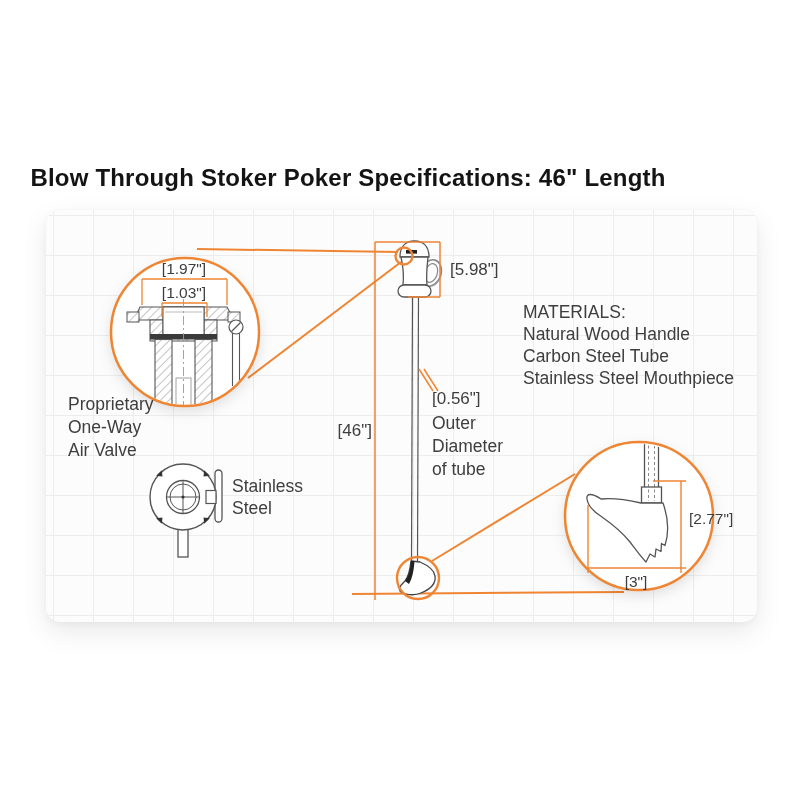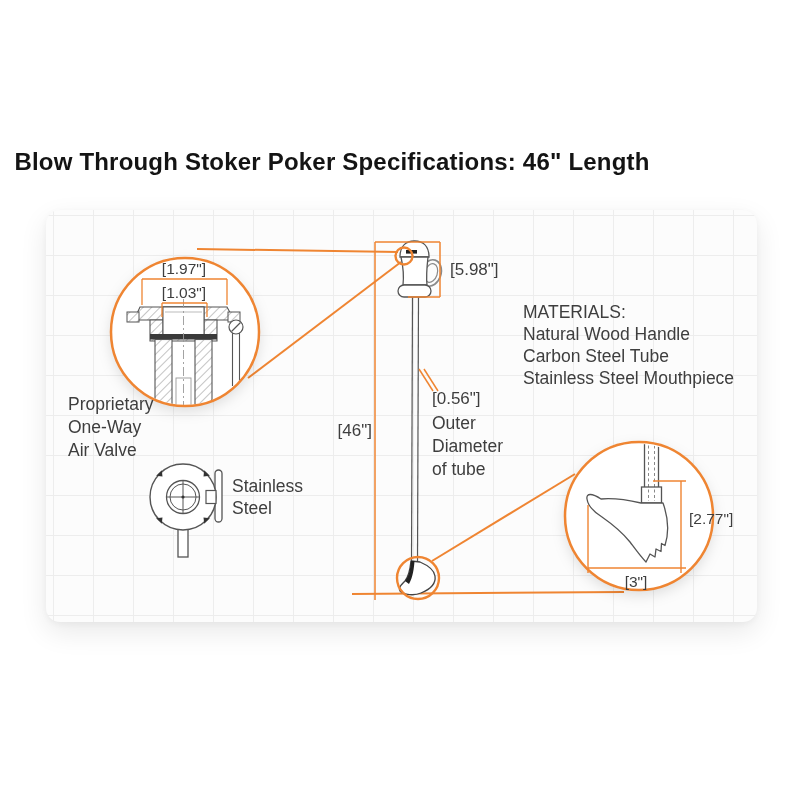--- a/index.html
+++ b/index.html
@@ -1,21 +1,21 @@
 <!DOCTYPE html>
 <html><head>
 <meta charset="utf-8">
 <style>
   html,body{margin:0;padding:0;}
   body{
     width:800px;height:800px;position:relative;background:#ffffff;
     font-family:"Liberation Sans",sans-serif;overflow:hidden;
   }
   .page-title{
-    position:absolute;left:0;top:148px;width:664px;margin:0;
+    position:absolute;left:0;top:148px;width:664px;margin:16px;
     text-align:center;font-size:24px;font-weight:700;color:#141414;
     letter-spacing:.2px;
   }
   .spec-card{
     position:absolute;left:46px;top:210px;width:711px;height:412px;
     background-color:#fcfcfc;border-radius:14px;
     box-shadow:0 10px 28px rgba(0,0,0,.09), 0 2px 6px rgba(0,0,0,.04);
     background-image:
       linear-gradient(to right,#ededed 1px,transparent 1px),
       linear-gradient(to bottom,#ededed 1px,transparent 1px);

